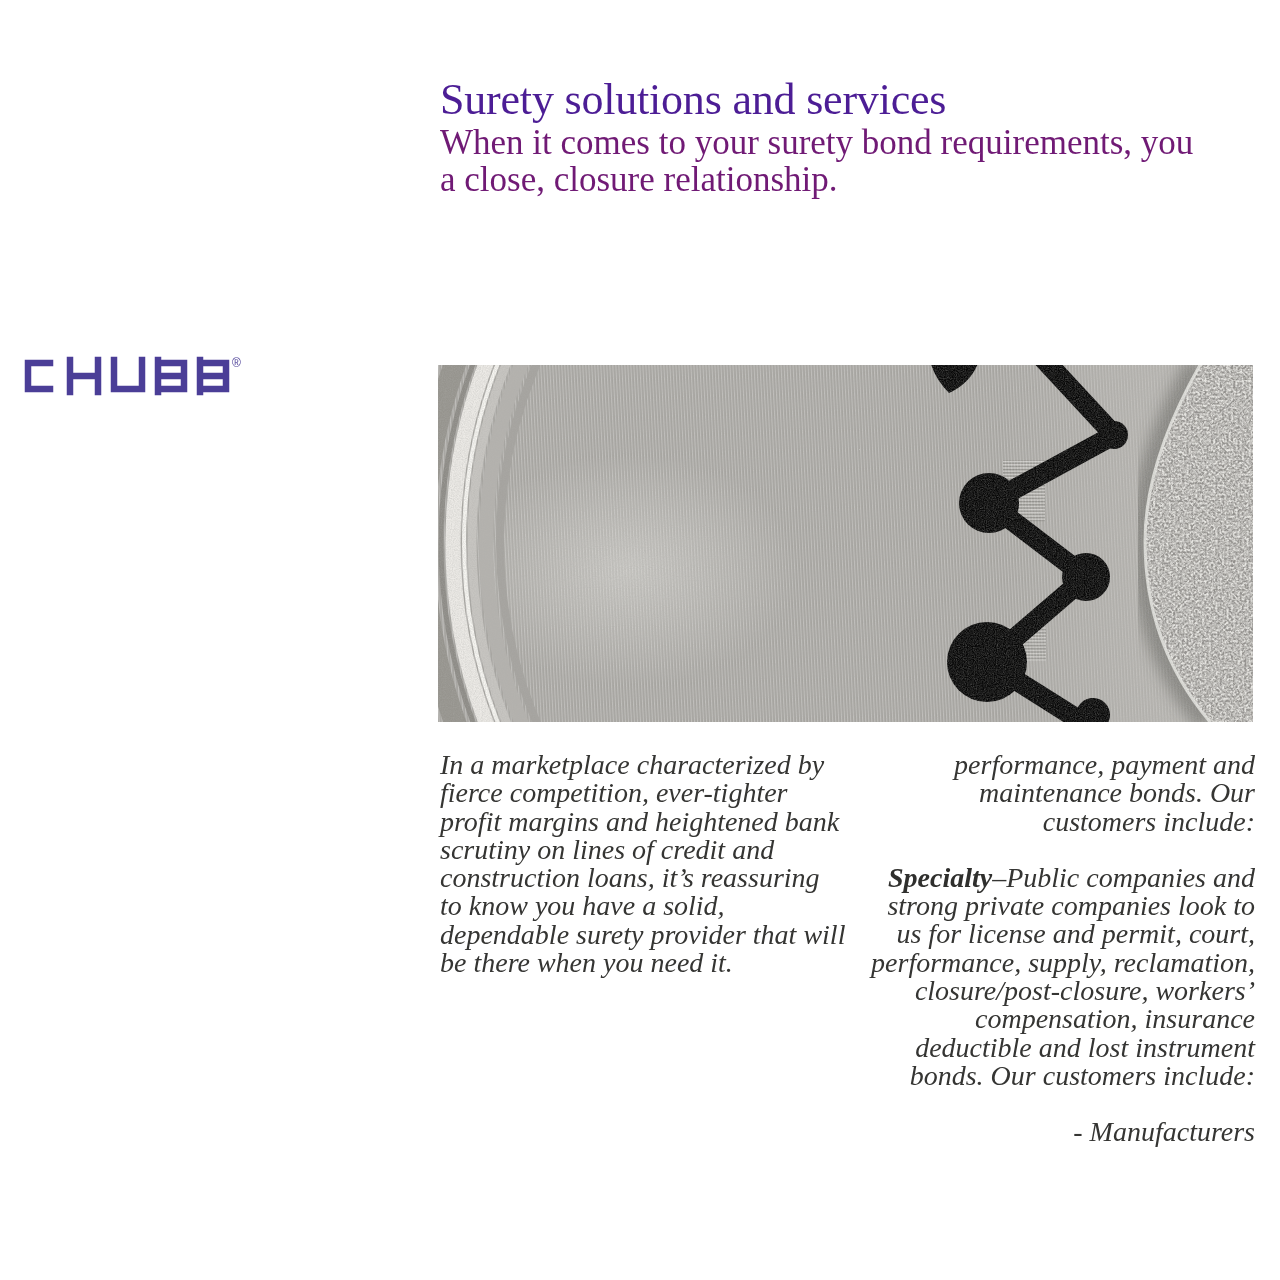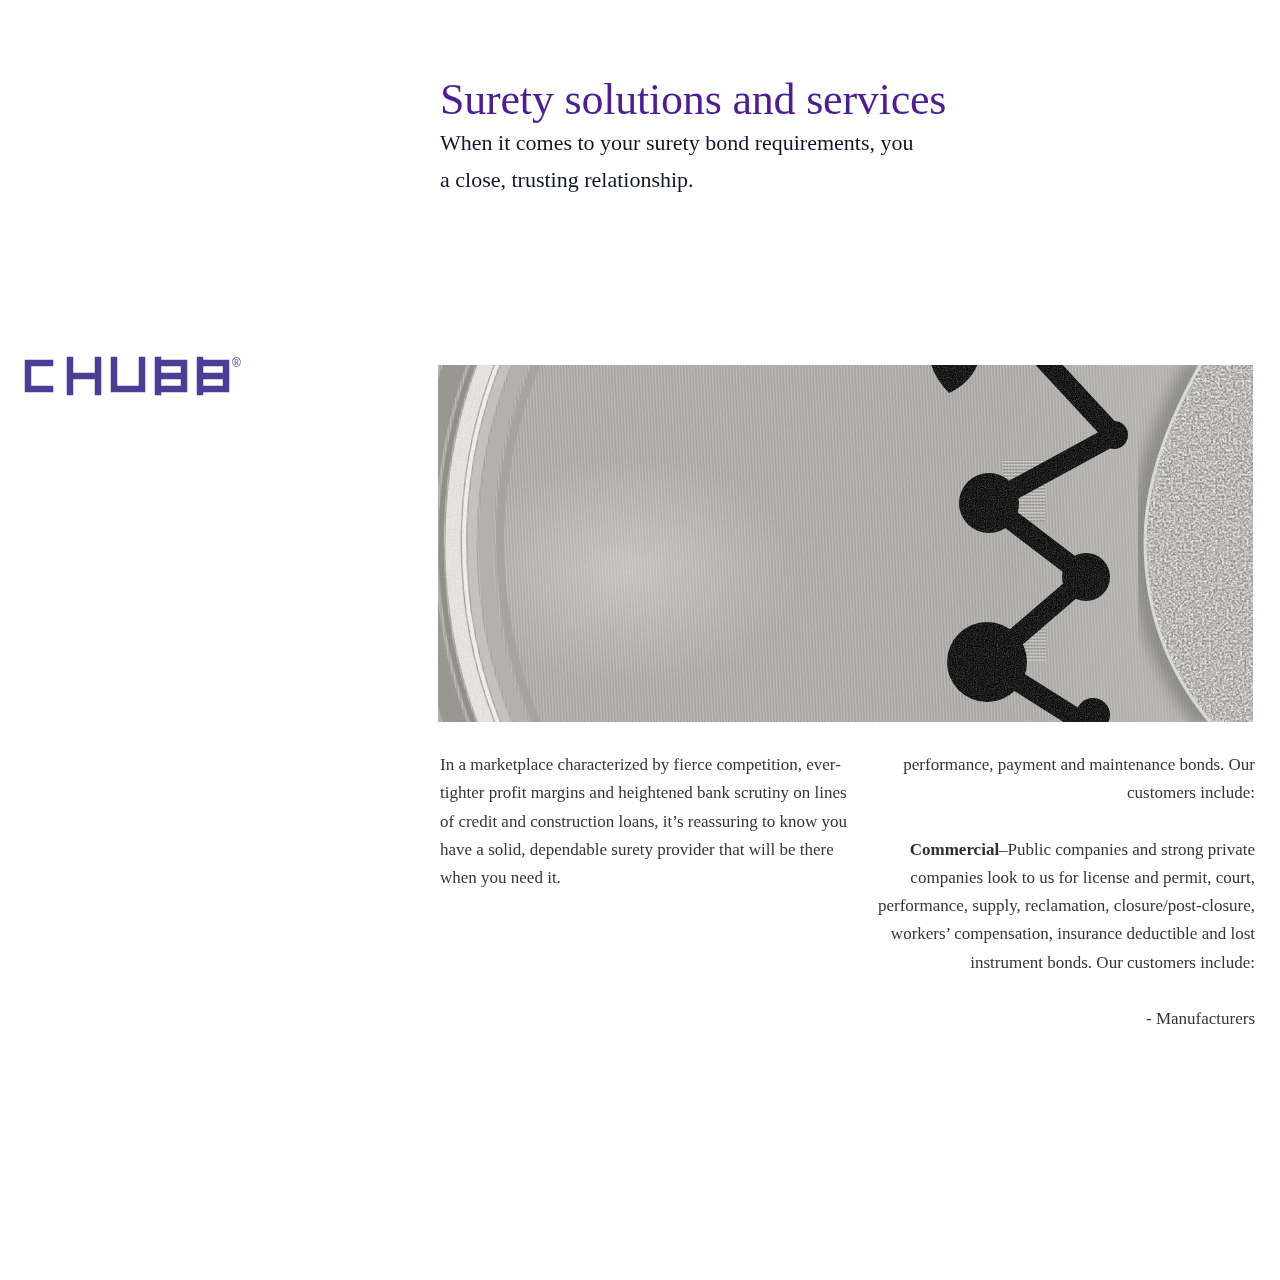--- a/index.html
+++ b/index.html
@@ -2,48 +2,48 @@
 <html><head>
 <meta charset="utf-8">
 <style>
   html,body{margin:0;padding:0;}
   body{width:1280px;height:1280px;overflow:hidden;background:#ffffff;
        font-family:"Liberation Serif", serif; color:#323230;}
   .page{position:relative;width:1280px;height:1280px;background:#ffffff;overflow:hidden;}
 
   .title{position:absolute;left:440px;top:48px;font-size:44px;line-height:46px;
          font-weight:400;color:#4c1d95;letter-spacing:-0.2px;}
-  .subtitle{position:absolute;left:440px;top:124px;width:780px;font-size:22px;
-            line-height:37px;color:#0f172a;}
+  .subtitle{position:absolute;left:440px;top:124px;width:780px;font-size:35px;
+            line-height:37px;color:#701a75;}
   .subtitle span{display:block;}
 
   .logo{position:absolute;left:20px;top:356px;width:230px;height:44px;}
   .logo .reg{position:absolute;left:212px;top:0px;font-size:12px;color:#4b3e97;
              font-family:"Liberation Sans", sans-serif;}
 
   .photo{position:absolute;left:438px;top:365px;width:815px;height:357px;}
 
-  .col{position:absolute;font-size:17px;line-height:28.3px;color:#353533;}
+  .col{position:absolute;font-size:28px;line-height:28.3px;color:#353533;font-style:italic;}
   .col-left{left:440px;top:751px;width:408px;}
   .col-right{left:860px;top:751px;width:395px;text-align:right;}
   .col p{margin:0 0 28px 0;}
   .col ul{list-style:none;margin:0 0 28px 0;padding:0;}
   .col li{margin:0;padding:0;}
   .col strong{font-weight:700;color:#2f2f2d;}
 </style>
 </head>
 <body>
 
 <div class="page">
 
   <h1 class="title">Surety solutions and services</h1>
 
   <div class="subtitle">
     <span>When it comes to your surety bond requirements, you</span>
-    <span>a close, trusting relationship.</span>
+    <span>a close, closure relationship.</span>
   </div>
 
   <div class="logo">
     <svg width="210" height="40" viewBox="0 0 210 40" aria-label="CHUBB">
       <g stroke="#4b3e97" stroke-width="6.5" fill="none" stroke-linecap="square">
 
         <path d="M30 7 H8 V33 H30"></path>
 
         <path d="M50 4 V36 M78 4 V36 M50 20 H78"></path>
 
@@ -138,19 +138,19 @@
       <rect x="0" y="0" width="815" height="357" filter="url(#grain)" opacity="0.4"></rect>
     </svg>
   </div>
 
   <div class="col col-left">
     <p>In a marketplace characterized by fierce competition, ever-tighter profit margins and heightened bank scrutiny on lines of credit and construction loans, it’s reassuring to know you have a solid, dependable surety provider that will be there when you need it.</p>
   </div>
 
   <div class="col col-right">
     <p>performance, payment and maintenance bonds. Our customers include:</p>
-    <p><strong>Commercial</strong><span>–Public companies and strong private companies look to us for license and permit, court, performance, supply, reclamation, closure/post-closure, workers’ compensation, insurance deductible and lost instrument bonds. Our customers include:</span></p>
+    <p><strong>Specialty</strong><span>–Public companies and strong private companies look to us for license and permit, court, performance, supply, reclamation, closure/post-closure, workers’ compensation, insurance deductible and lost instrument bonds. Our customers include:</span></p>
     <ul>
       <li>- Manufacturers</li>
     </ul>
   </div>
 
 </div>
 
 </body></html>

